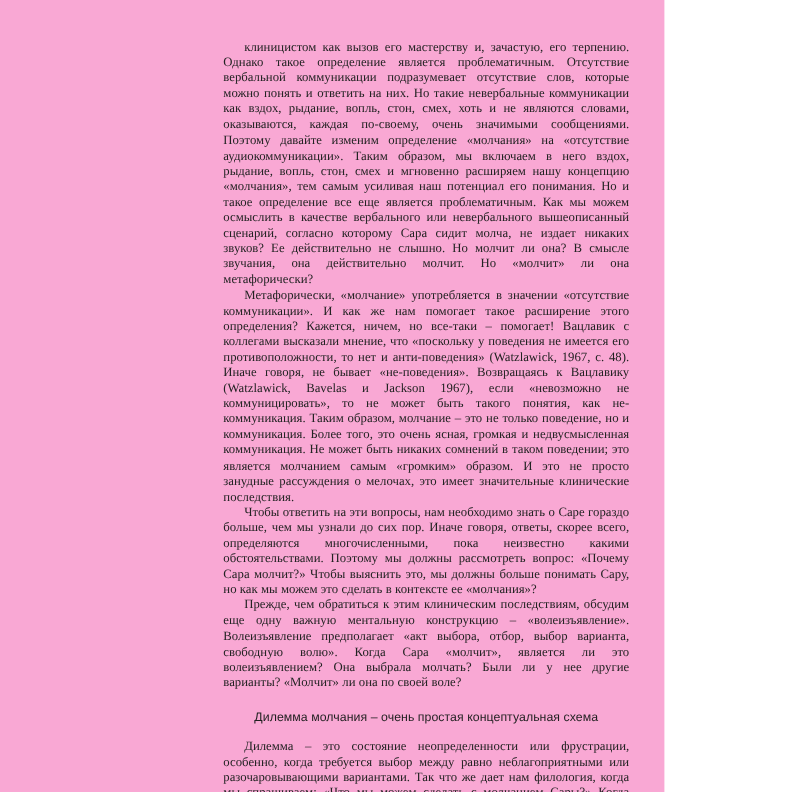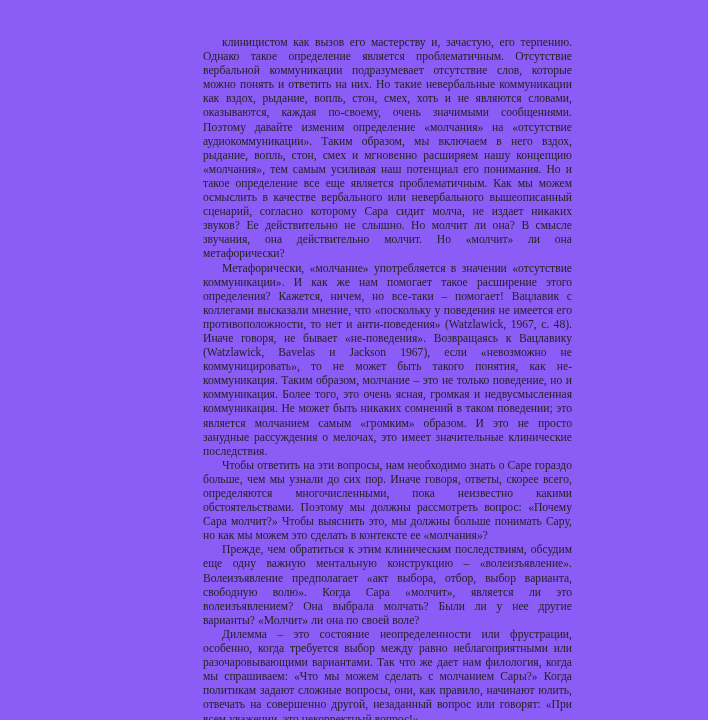--- a/index.html
+++ b/index.html
@@ -9,23 +9,23 @@
   }
   body {
     width: 720px;
     height: 720px;
     overflow: hidden;
     font-family: "Liberation Serif", "DejaVu Serif", serif;
     color: #1a1a1a;
   }
   .page {
     position: relative;
-    width: 708px;
+    width: 604px;
     height: 720px;
-    background: #8b5cf6;
+    background: #f9a8d4;
   }
   .content {
     position: absolute;
     left: 203px;
     top: 36px;
     width: 369px;
   }
   p.para {
     margin: 0;
     text-align: justify;
@@ -69,18 +69,19 @@
 <body>
 
 <div class="page">
   <div class="content">
 
     <p class="para">клиницистом как вызов его мастерству и, зачастую, его терпению. Однако такое определение является проблематичным. Отсутствие вербальной коммуникации подразумевает отсутствие слов, которые можно понять и ответить на них. Но такие невербальные коммуникации как вздох, рыдание, вопль, стон, смех, хоть и не являются словами, оказываются, каждая по-своему, очень значимыми сообщениями. Поэтому давайте изменим определение «молчания» на «отсутствие аудиокоммуникации». Таким образом, мы включаем в него вздох, рыдание, вопль, стон, смех и мгновенно расширяем нашу концепцию «молчания», тем самым усиливая наш потенциал его понимания. Но и такое определение все еще является проблематичным. Как мы можем осмыслить в качестве вербального или невербального вышеописанный сценарий, согласно которому Сара сидит молча, не издает никаких звуков? Ее действительно не слышно. Но молчит ли она? В смысле звучания, она действительно молчит. Но «молчит» ли она метафорически?</p>
     <p class="para">Метафорически, «молчание» употребляется в значении «отсутствие коммуникации». И как же нам помогает такое расширение этого определения? Кажется, ничем, но все-таки – помогает! Вацлавик с коллегами высказали мнение, что «поскольку у поведения не имеется его противоположности, то нет и анти-поведения» (Watzlawick, 1967, с. 48). Иначе говоря, не бывает «не-поведения». Возвращаясь к Вацлавику (Watzlawick, Bavelas и Jackson 1967), если «невозможно не коммуницировать», то не может быть такого понятия, как не-коммуникация. Таким образом, молчание – это не только поведение, но и коммуникация. Более того, это очень ясная, громкая и недвусмысленная коммуникация. Не может быть никаких сомнений в таком поведении; это является молчанием самым «громким» образом. И это не просто занудные рассуждения о мелочах, это имеет значительные клинические последствия.</p>
     <p class="para">Чтобы ответить на эти вопросы, нам необходимо знать о Саре гораздо больше, чем мы узнали до сих пор. Иначе говоря, ответы, скорее всего, определяются многочисленными, пока неизвестно какими обстоятельствами. Поэтому мы должны рассмотреть вопрос: «Почему Сара молчит?» Чтобы выяснить это, мы должны больше понимать Сару, но как мы можем это сделать в контексте ее «молчания»?</p>
     <p class="para">Прежде, чем обратиться к этим клиническим последствиям, обсудим еще одну важную ментальную конструкцию – «волеизъявление». Волеизъявление предполагает «акт выбора, отбор, выбор варианта, свободную волю». Когда Сара «молчит», является ли это волеизъявлением? Она выбрала молчать? Были ли у нее другие варианты? «Молчит» ли она по своей воле?</p>
 
+    <h2 class="section-heading">Дилемма молчания – очень простая концептуальная схема</h2>
 
     <p class="para">Дилемма – это состояние неопределенности или фрустрации, особенно, когда требуется выбор между равно неблагоприятными или разочаровывающими вариантами. Так что же дает нам филология, когда мы спрашиваем: «Что мы можем сделать с молчанием Сары?» Когда политикам задают сложные вопросы, они, как правило, начинают юлить, отвечать на совершенно другой, незаданный вопрос или говорят: «При всем уважении, это некорректный вопрос!»</p>
 
   </div>
 
 </div>
 
 </body></html>

